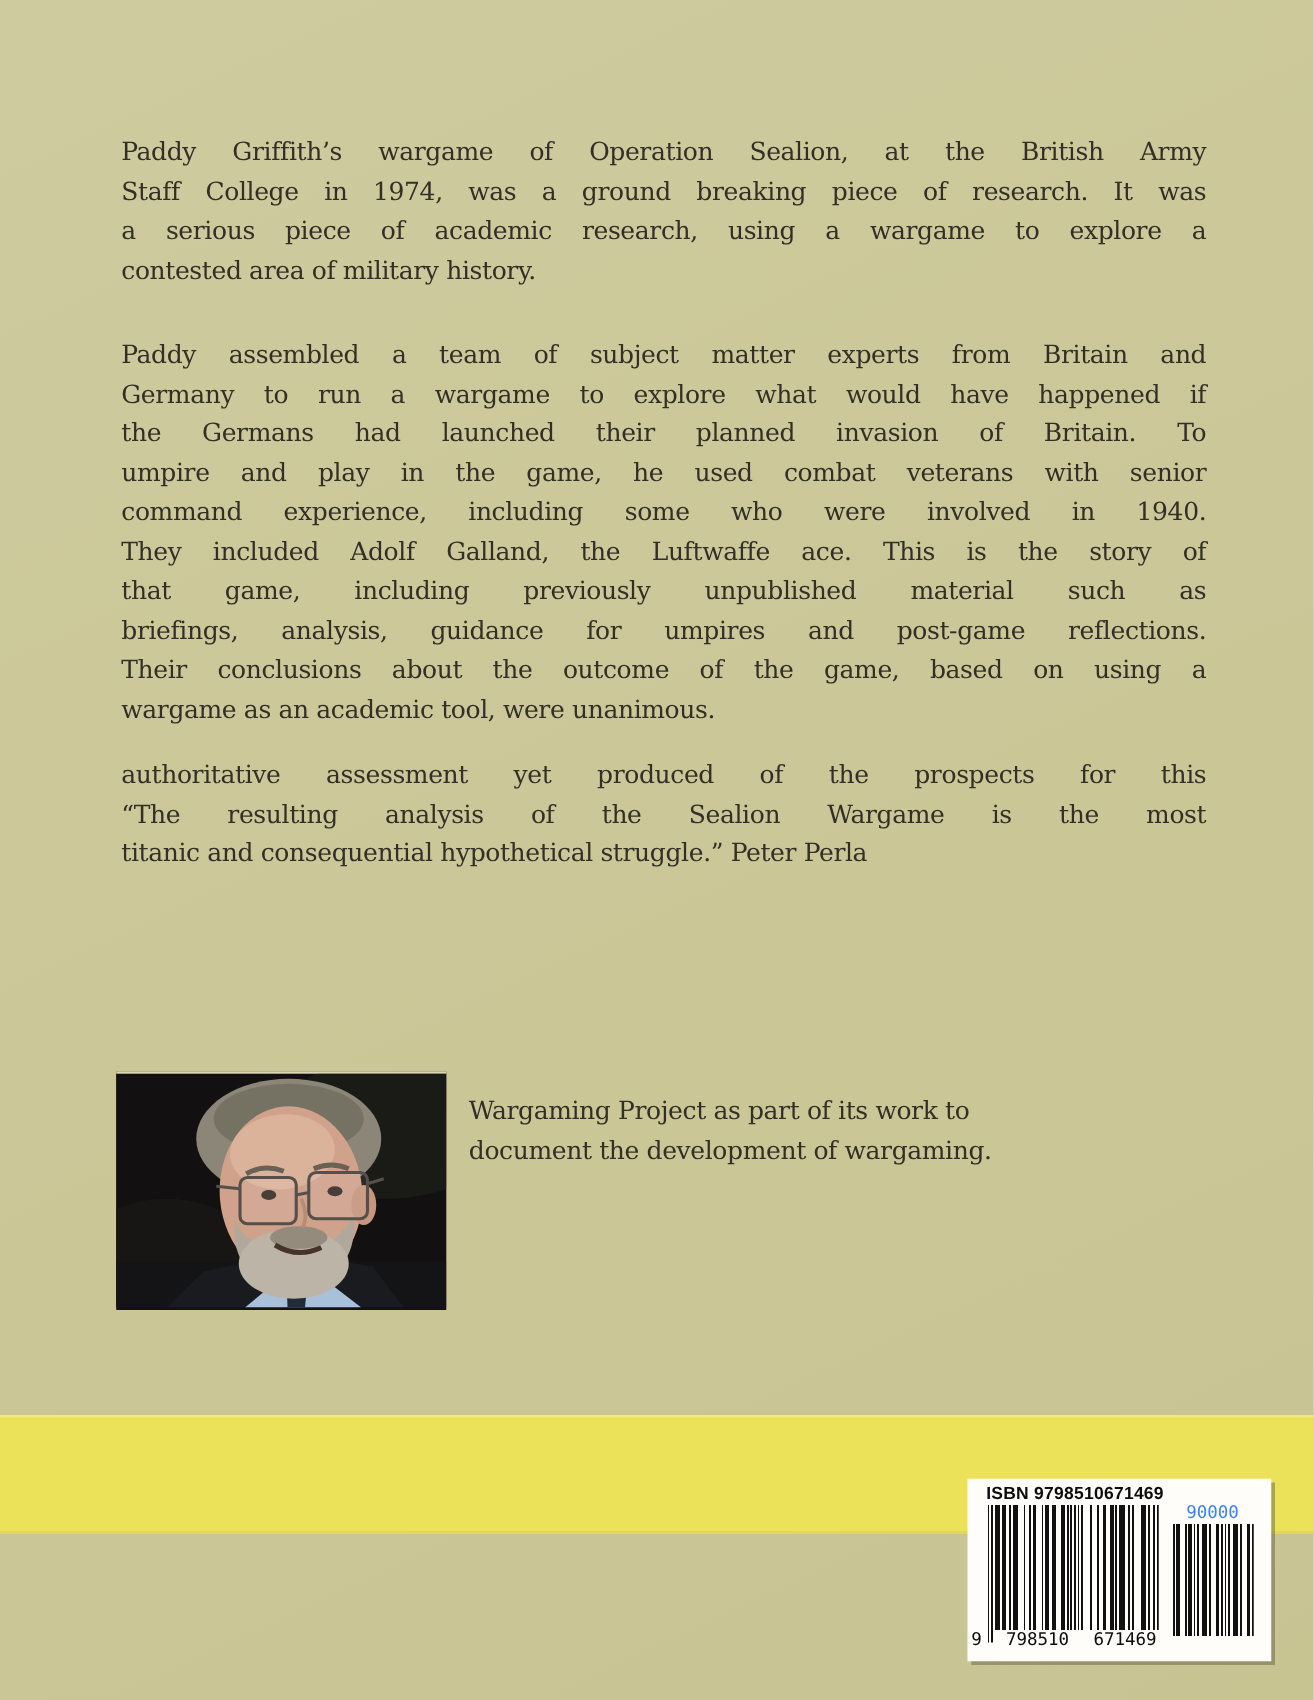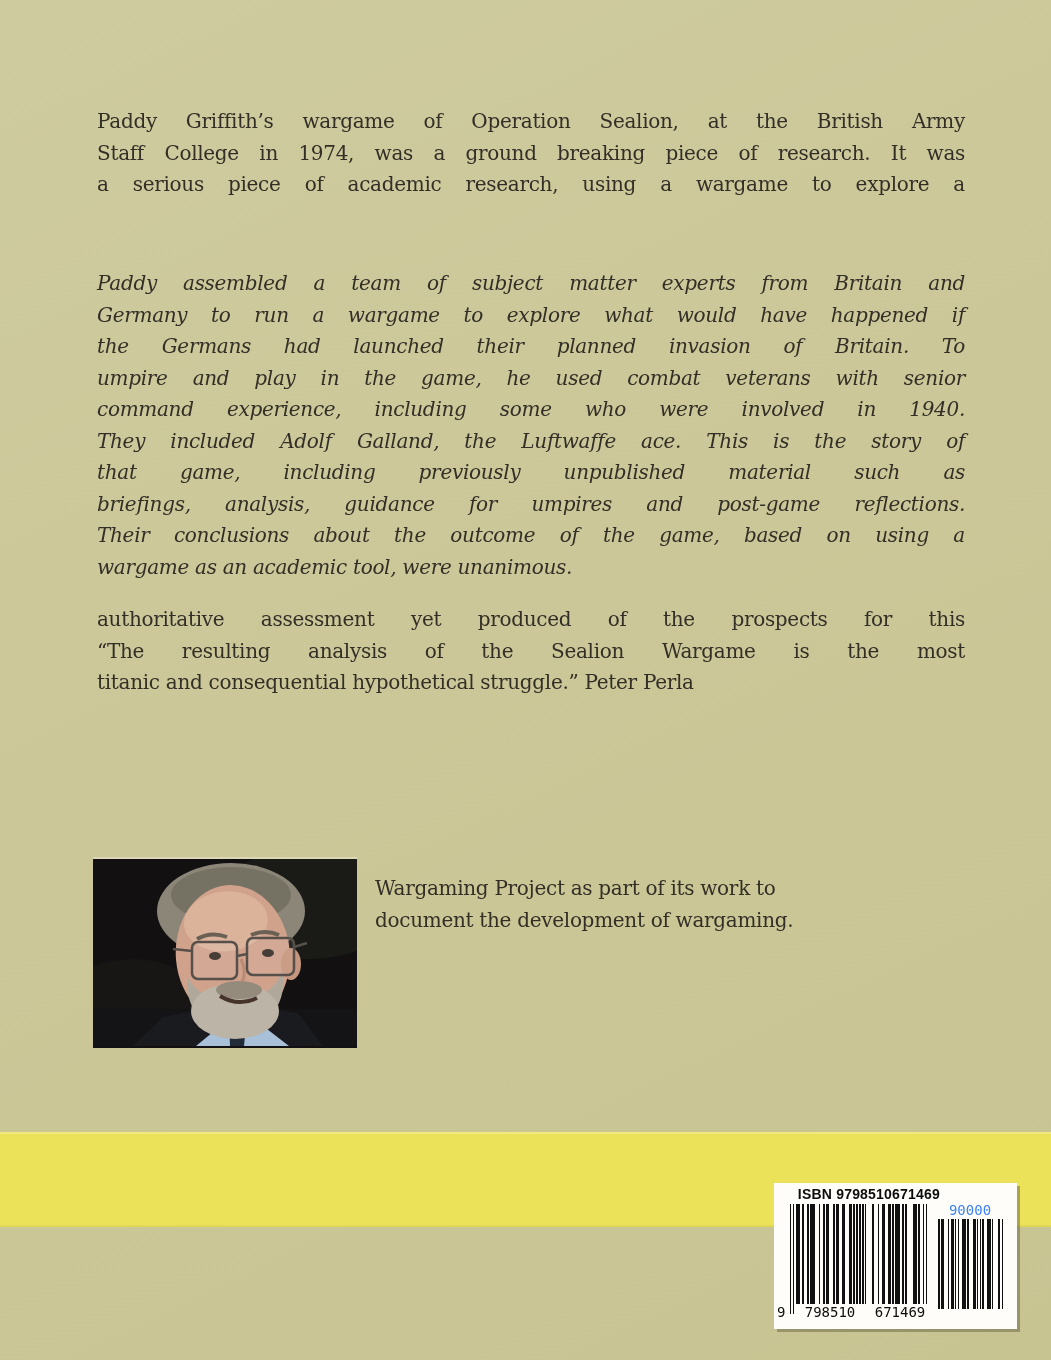--- a/index.html
+++ b/index.html
@@ -6,21 +6,21 @@
   .cover{
     position:relative;
     width:1051px;height:1360px;
     background:linear-gradient(155deg,#cecb9f 0%,#cbc798 45%,#c8c492 100%);
     overflow:hidden;
     font-family:"DejaVu Serif", serif;
     color:#332f27;
   }
   .para{position:absolute;left:97px;width:868px;}
   .p0{top:106px;}
-  .p1{top:268px;font-style:italic;}
+  .p1{top:268px;}
   .p2{top:604px;}
   .line{
     height:31.5px;line-height:31.5px;font-size:20px;
     letter-spacing:-0.3px;
     text-align:justify;text-align-last:justify;
     white-space:nowrap;
   }
   .line.last{text-align-last:left;}
   .publisher{position:absolute;left:375px;top:873px;width:560px;}
   .publisher .line{text-align:left;text-align-last:left;}
@@ -35,21 +35,21 @@
     border-top:2px solid #f1e97e;
     border-bottom:2px solid #e0d754;
   }
   .barcode-box{
     position:absolute;left:774px;top:1183px;width:243px;height:146px;
     background:#fefdfa;
     box-shadow:3px 3px 0 rgba(92,90,62,.45);
   }
   .isbn-label{
     position:absolute;left:6px;top:3px;width:160px;
-    text-align:right;
+    text-align:center;
     font-family:"Liberation Sans",sans-serif;
     font-size:14px;font-weight:bold;letter-spacing:.2px;color:#0c0c0c;
   }
   #ean13{position:absolute;left:16px;top:21px;}
   #ean5{position:absolute;left:163px;top:36px;}
   .supp-label{
     position:absolute;left:160px;top:19px;width:72px;text-align:center;
     font-family:"DejaVu Sans Mono",monospace;font-size:14px;color:#3b82f6;
   }
   .digits span{
@@ -63,20 +63,21 @@
 </style>
 </head>
 <body>
 
 <div class="cover">
 
   <div class="para p0">
       <div class="line">Paddy Griffith’s wargame of Operation Sealion, at the British Army</div>
       <div class="line">Staff College in 1974, was a ground breaking piece of research. It was</div>
       <div class="line">a serious piece of academic research, using a wargame to explore a</div>
+      <div class="line last">contested area of military history.</div>
     </div>
   <div class="para p1">
       <div class="line">Paddy assembled a team of subject matter experts from Britain and</div>
       <div class="line">Germany to run a wargame to explore what would have happened if</div>
       <div class="line">the Germans had launched their planned invasion of Britain. To</div>
       <div class="line">umpire and play in the game, he used combat veterans with senior</div>
       <div class="line">command experience, including some who were involved in 1940.</div>
       <div class="line">They included Adolf Galland, the Luftwaffe ace. This is the story of</div>
       <div class="line">that game, including previously unpublished material such as</div>
       <div class="line">briefings, analysis, guidance for umpires and post-game reflections.</div>

